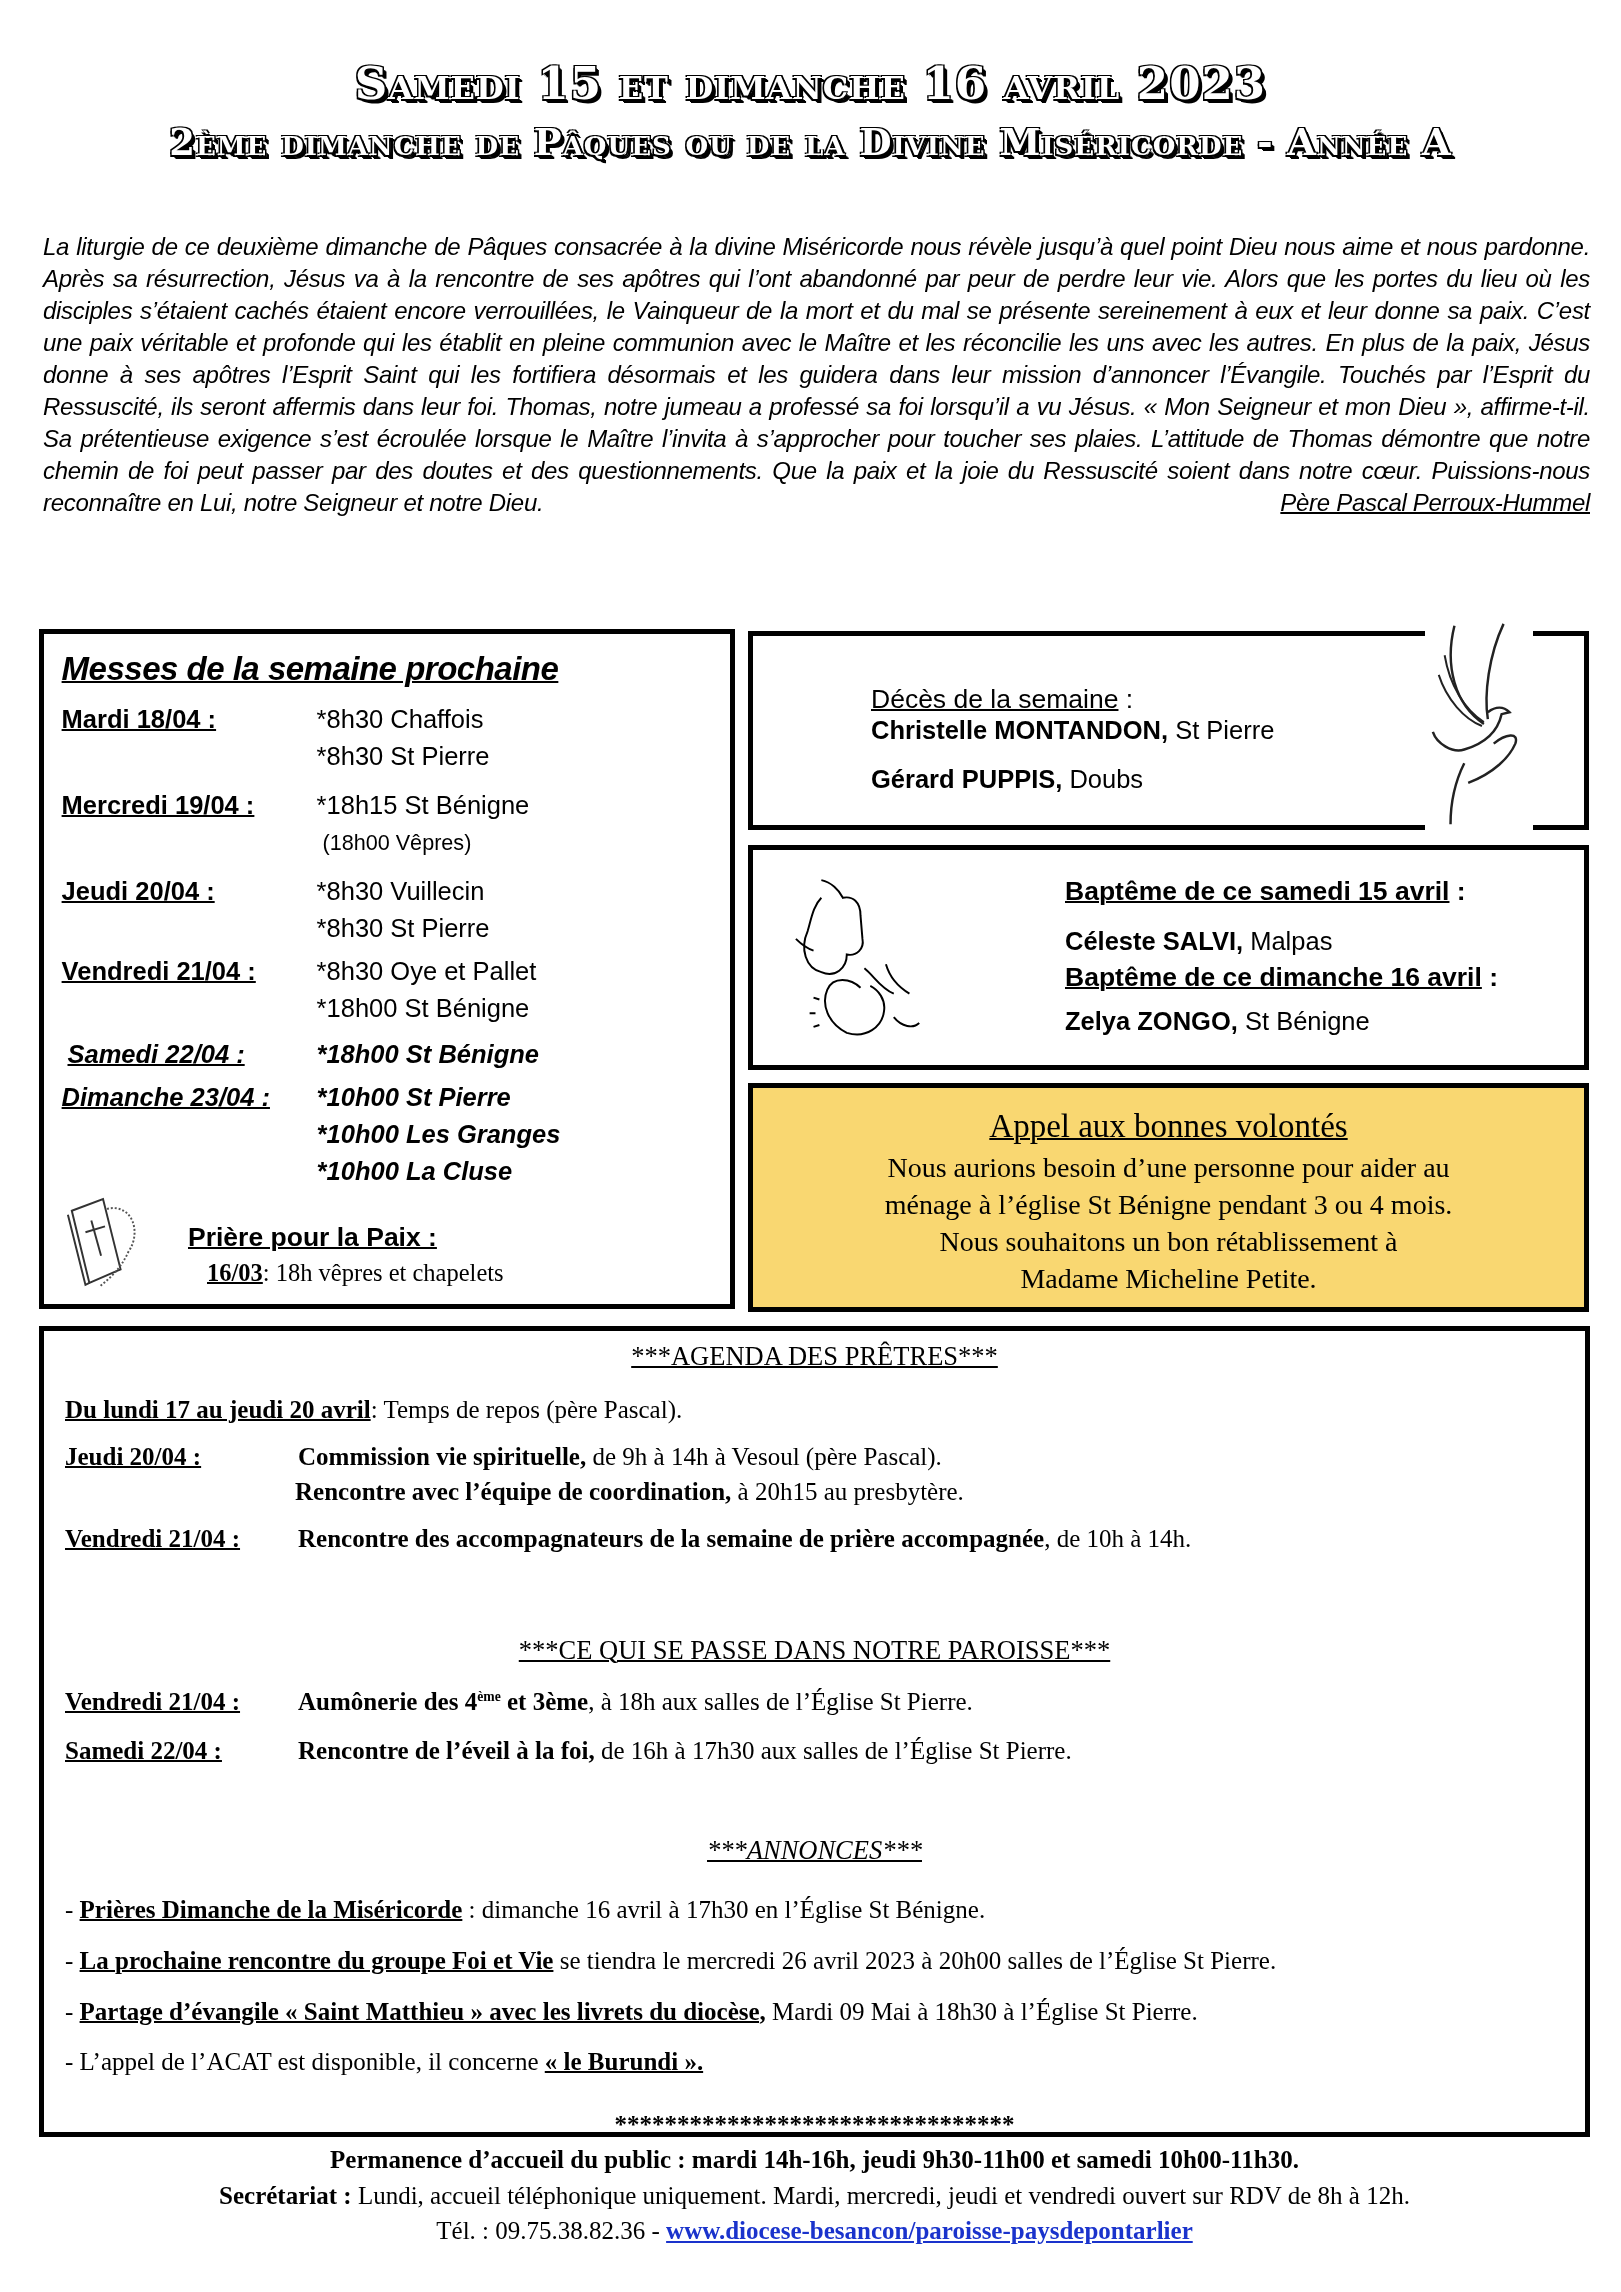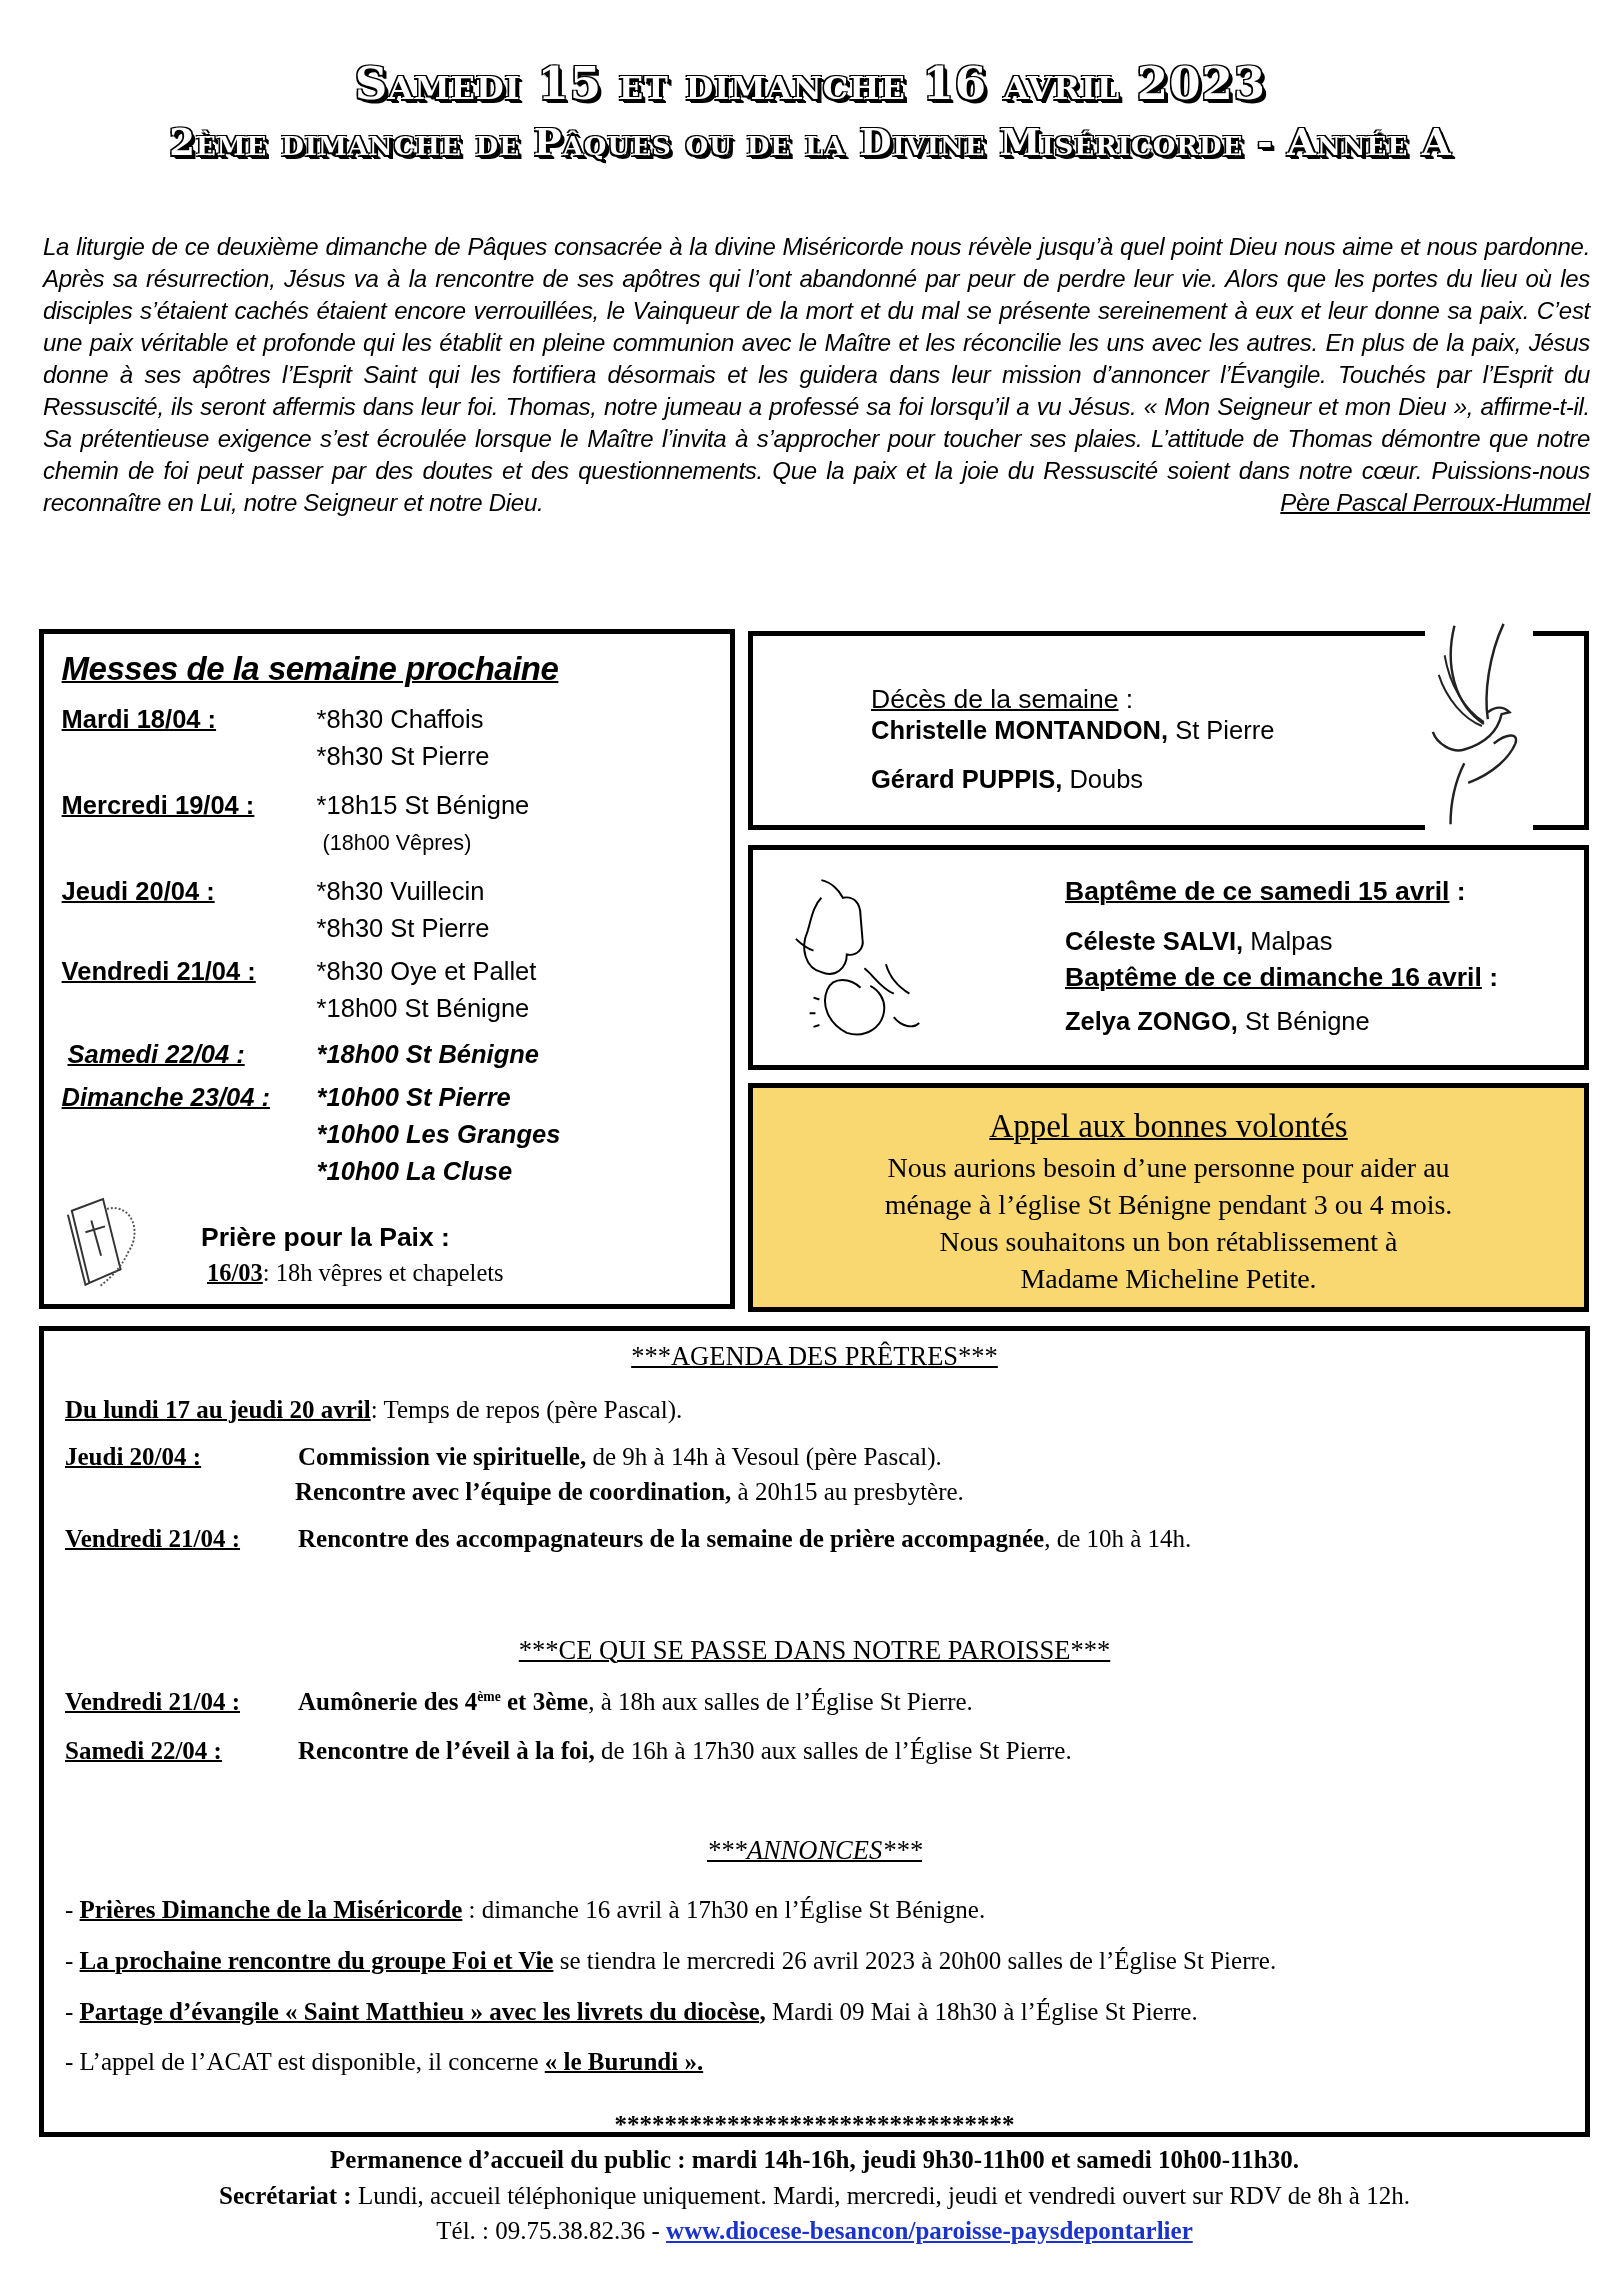--- a/index.html
+++ b/index.html
@@ -28,21 +28,21 @@
 
   
   .masses { left: 39px; top: 629px; width: 696px; height: 680px; }
   .masses .heading { position: absolute; left: 17.6px; top: 15.7px; font-size: 33px; font-style: italic; font-weight: bold; text-decoration: underline; text-decoration-thickness: 2px; letter-spacing: -0.5px; }
   .mrow { position: absolute; left: 17.6px; font-size: 25.5px; }
   .mrow .day { position: absolute; left: 0; width: 255px; font-weight: bold; text-decoration: underline; text-decoration-thickness: 2px; white-space: nowrap; }
   .mrow .times { position: absolute; left: 255px; white-space: nowrap; line-height: 37px; }
   .mrow.italic .day, .mrow.italic .times { font-style: italic; font-weight: bold; }
   .mrow .note { font-size: 21.6px; padding-left: 5.9px; }
   .priere-icon { position: absolute; left: 19.6px; top: 559px; width: 80px; height: 98px; }
-  .priere-title { position: absolute; left: 157px; top: 588px; font-size: 26.5px; font-weight: bold; text-decoration-thickness: 2px; }
+  .priere-title { position: absolute; left: 144px; top: 588px; font-size: 26.5px; font-weight: bold; text-decoration: underline; text-decoration-thickness: 2px; }
   .priere-line { position: absolute; left: 163px; top: 625px; font-size: 24.5px; font-family: "Liberation Serif", serif; }
   .priere-line b { text-decoration: underline; text-decoration-thickness: 2px; }
 
   
   .deces { left: 748px; top: 631px; width: 841px; height: 199px; }
   .deces .heading { position: absolute; left: 118px; top: 31px; font-size: 26.5px; font-weight: normal; margin-top: 17px; }
   .deces .heading span { text-decoration: underline; text-decoration-thickness: 2px; }
   .deces .person { position: absolute; left: 118px; font-size: 25.5px; }
   .dove { position: absolute; right: 51px; top: -19.6px; width: 108px; height: 216px; background: #fff; }
 

